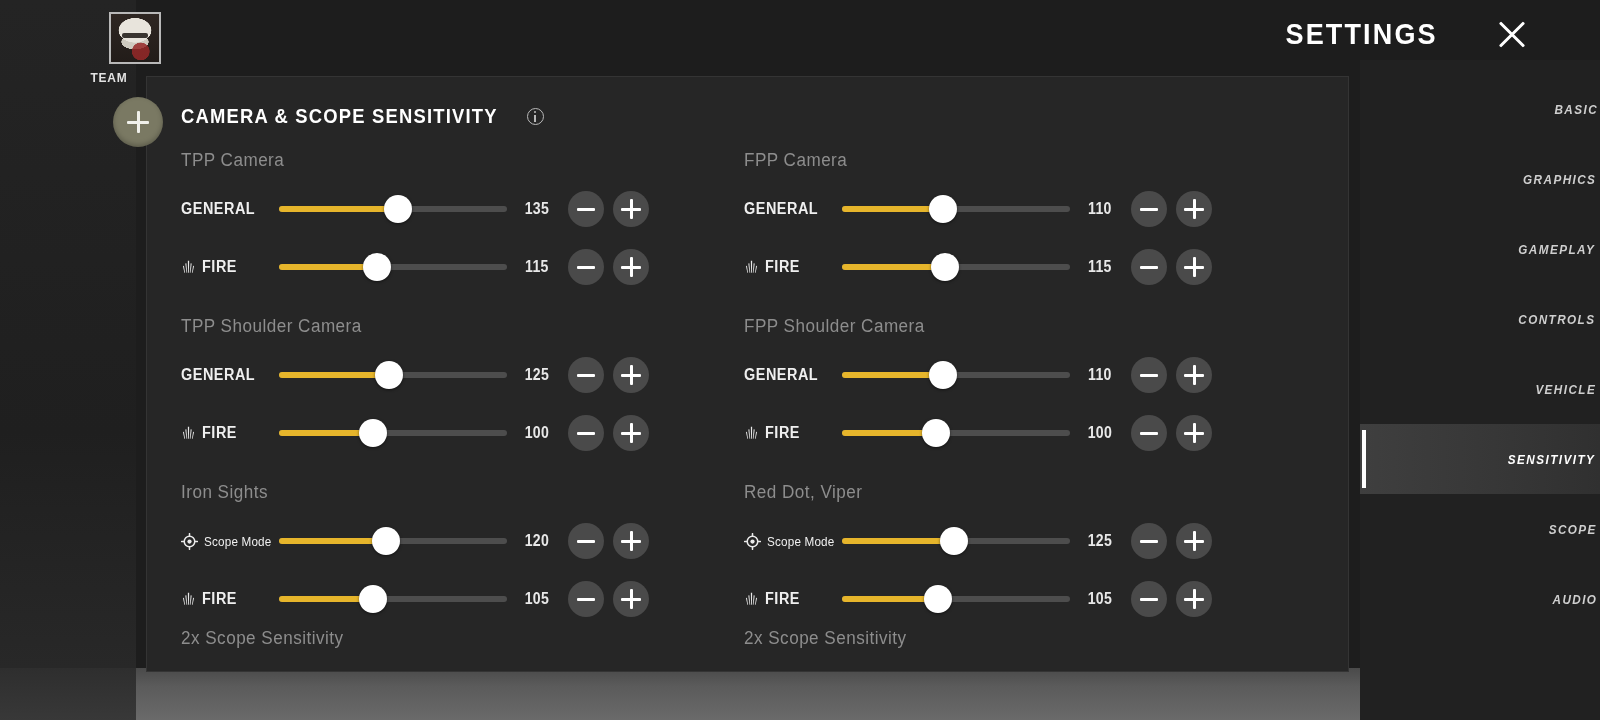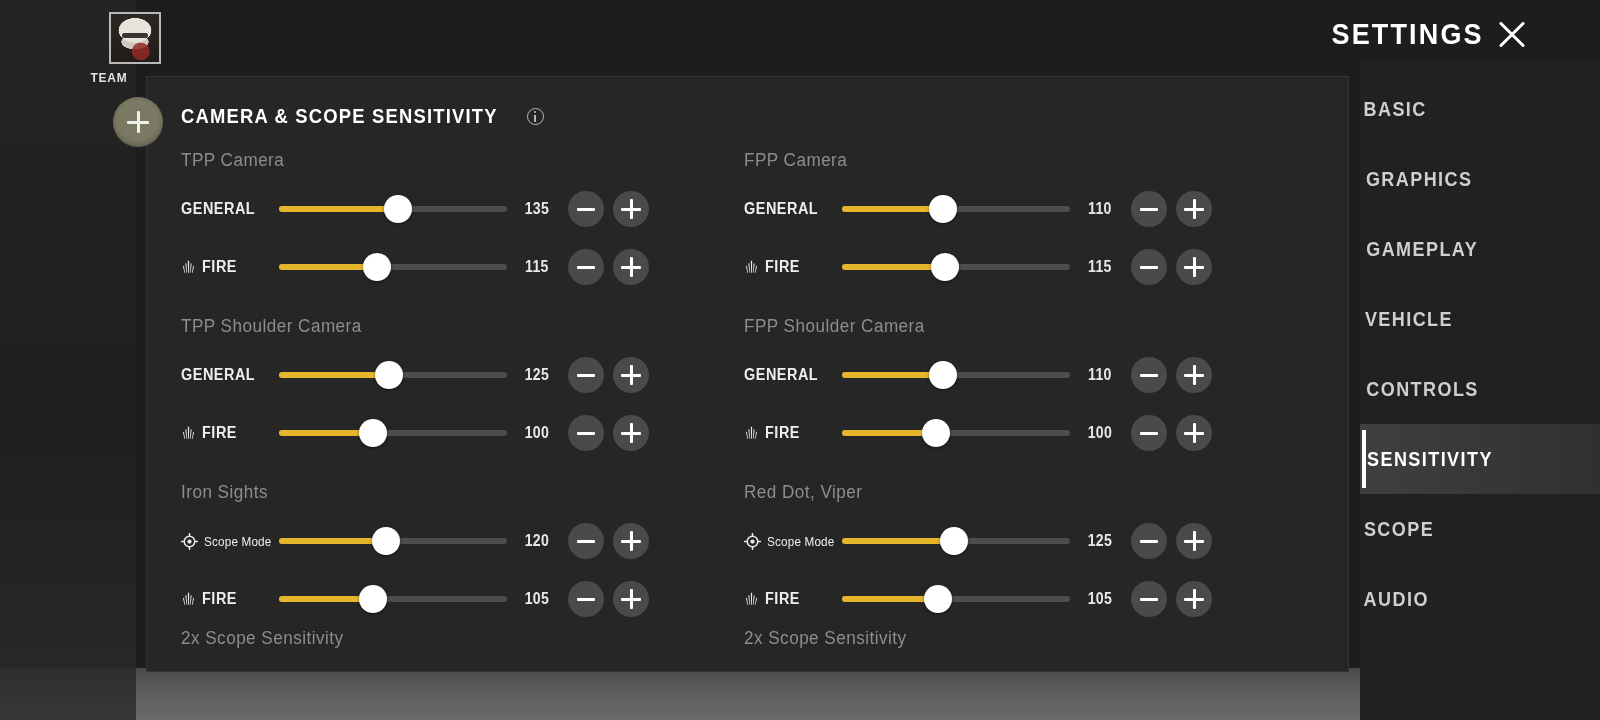--- a/index.html
+++ b/index.html
@@ -99,20 +99,21 @@
   .add-btn::before { left: 14px; top: 23.5px; width: 22px; height: 3px; }
   .add-btn::after  { left: 23.5px; top: 14px; width: 3px; height: 22px; }
 
   
   #header {
     position: absolute;
     right: 0; top: 0;
     height: 68px;
     display: flex;
     align-items: center;
+    gap: 46px;
     padding-right: 68px;
     z-index: 7;
   }
   #settings-title {
     color: #ffffff;
     font-size: 30px;
     font-weight: 700;
     letter-spacing: 2.4px;
     font-family: "Liberation Sans Narrow", "Liberation Sans", sans-serif;
     transform: scaleX(.9);
@@ -326,28 +327,29 @@
     width: 240px;
     height: 660px;
     background: #212121;
     z-index: 5;
     padding-top: 14px;
   }
   .nav-item {
     height: 70px;
     display: flex;
     align-items: center;
-    justify-content: flex-start;
+    justify-content: flex-end;
     position: relative;
     color: #cfcfcf;
-    font-size: 20px;
+    font-size: 13px;
     font-weight: 700;
     letter-spacing: 1.6px;
     font-family: "Liberation Sans Narrow", "Liberation Sans", sans-serif;
     cursor: pointer;
+    font-style: italic;
   }
   .nav-item span { transform: scaleX(.9); display: inline-block; }
   .nav-item.active {
     background: linear-gradient(90deg, #3f3f3f 0%, #353535 70%, #303030 100%);
     color: #ffffff;
   }
   .nav-item.active::before {
     content: "";
     position: absolute;
     left: 2px; top: 6px;
@@ -636,24 +638,24 @@
     <div class="nav-item">
       <span>BASIC</span>
     </div>
     <div class="nav-item">
       <span>GRAPHICS</span>
     </div>
     <div class="nav-item">
       <span>GAMEPLAY</span>
     </div>
     <div class="nav-item">
+      <span>CONTROLS</span>
+    </div>
+    <div class="nav-item">
       <span>VEHICLE</span>
-    </div>
-    <div class="nav-item">
-      <span>CONTROLS</span>
     </div>
     <div class="nav-item active">
       <span>SENSITIVITY</span>
     </div>
     <div class="nav-item">
       <span>SCOPE</span>
     </div>
     <div class="nav-item">
       <span>AUDIO</span>
     </div>

